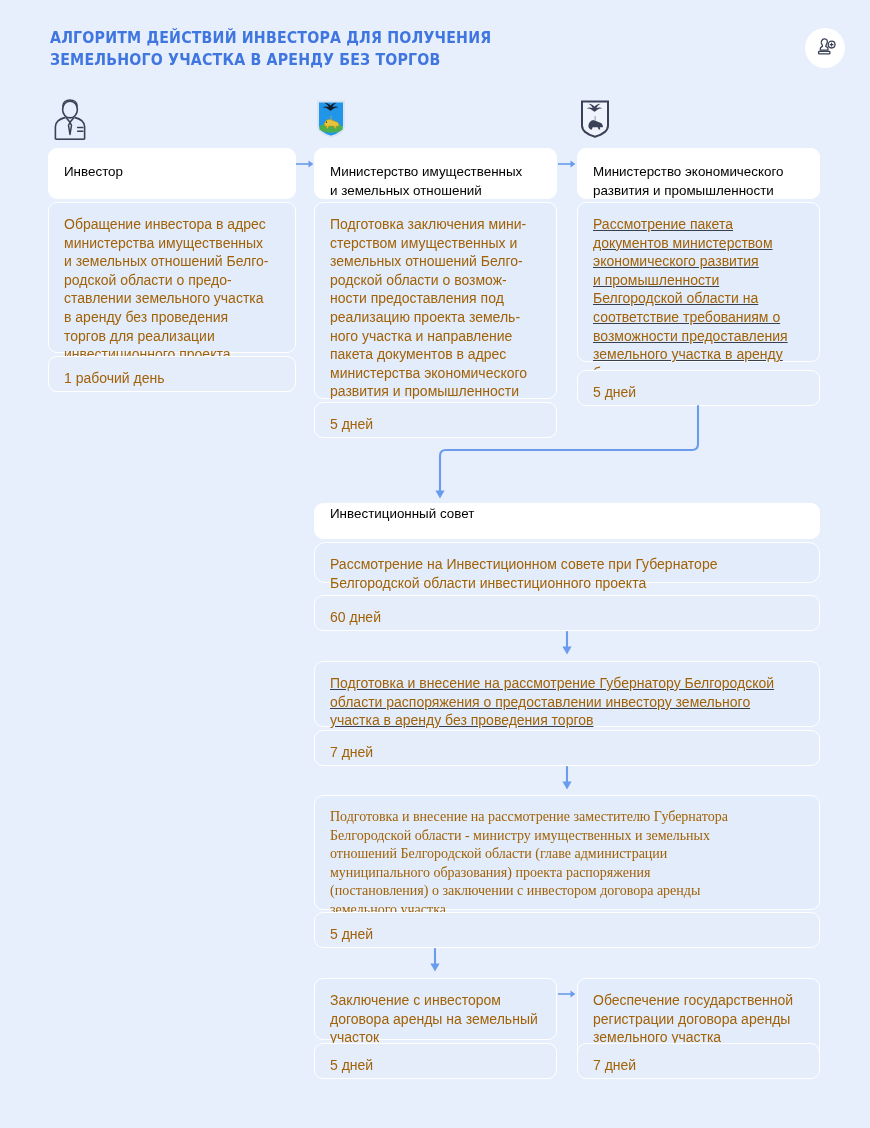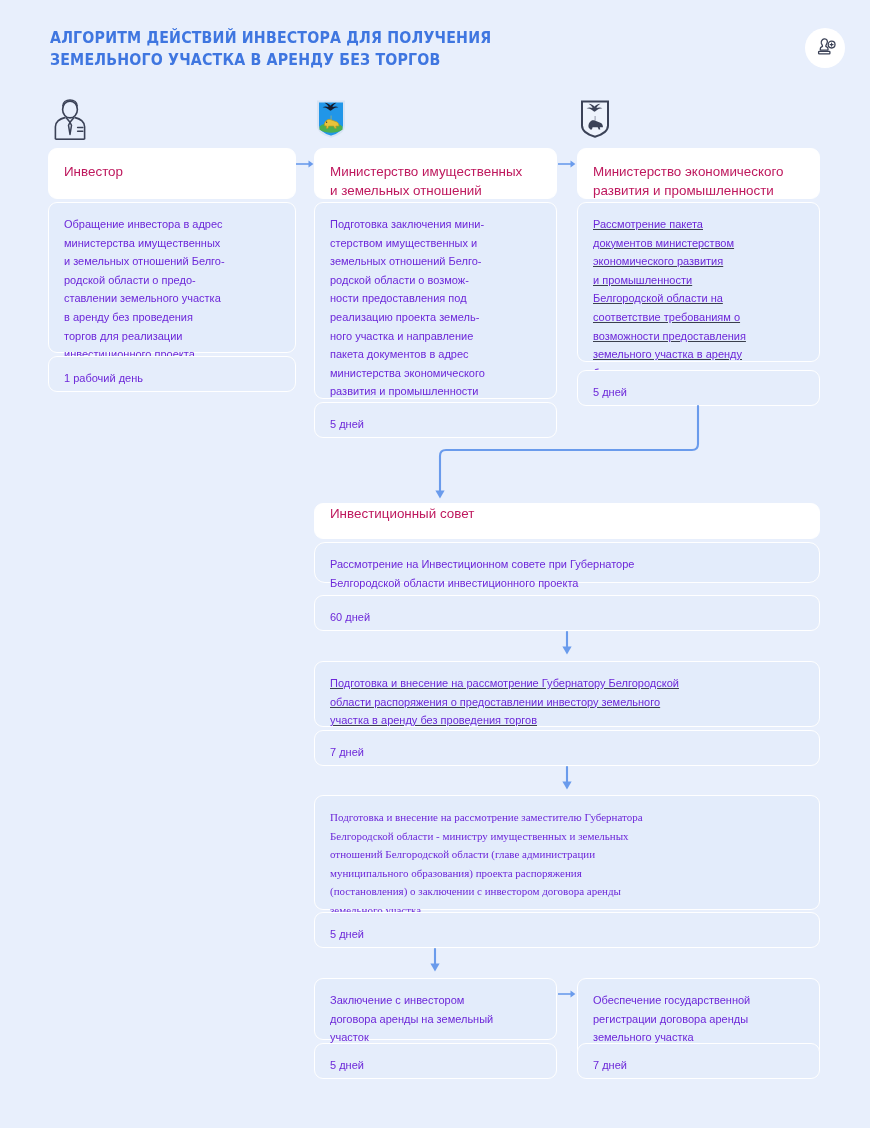--- a/index.html
+++ b/index.html
@@ -74,29 +74,29 @@
     border-color: #ffffff;
   }
   .card.body {
     background: #e3ecfb;
   }
   .card.dur {
     background: #e5edfb;
   }
   .card-text {
     display: block;
-    font-size: 11px;
+    font-size: 14px;
     line-height: 18.6px;
-    color: #6d28d9;
+    color: #a16207;
     white-space: pre-line;
   }
   .card.head .card-text {
     font-size: 13.4px;
     line-height: 19px;
-    color: #be185d;
+    color: #000000;
   }
   .pad-h { padding: 13px 15px 0 15px; }
   .pad-b { padding: 12px 15px 0 15px; }
   .pad-d { padding: 12px 15px 0 15px; }
 
   
   .conn {
     position: absolute;
   }
   .conn svg { display: block; overflow: visible; }

